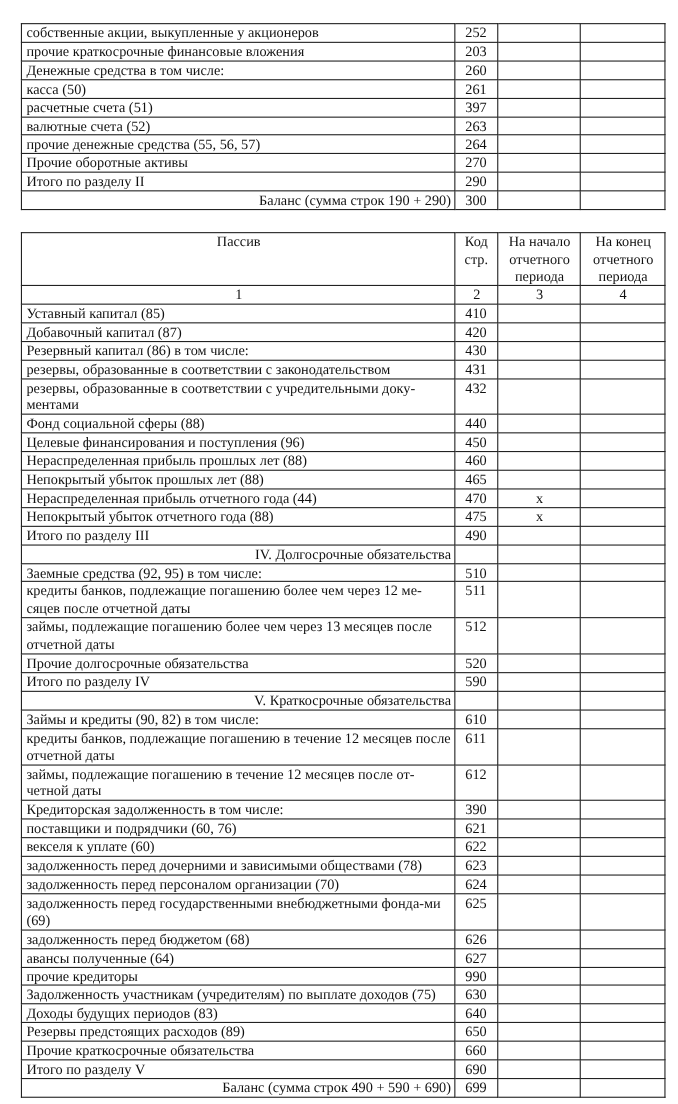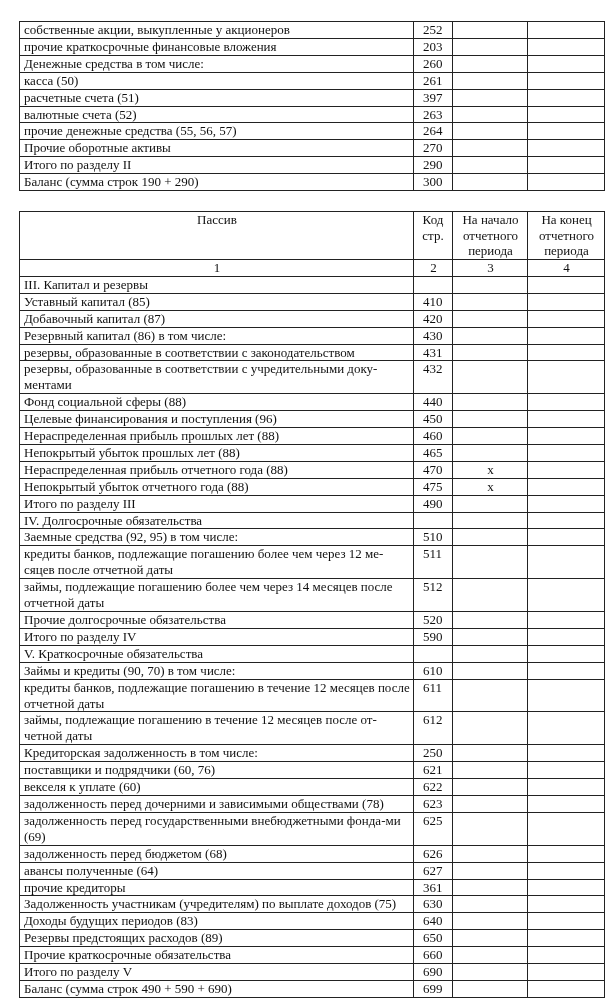--- a/index.html
+++ b/index.html
@@ -6,21 +6,21 @@
   body { width: 616px; height: 1004px; position: relative; overflow: hidden;
          font-family: "Liberation Serif", "DejaVu Serif", serif; color: #111; }
   table { position: absolute; left: 19px; width: 585px; border-collapse: collapse;
           table-layout: fixed; font-size: 13px; line-height: 15.9px; }
   col.c1 { width: 394px; } col.c2 { width: 39px; } col.c3 { width: 75px; } col.c4 { width: 77px; }
   td { border: 1.3px solid #222; padding: 0 3px 0 4px; vertical-align: top; height: 15.9px;
        white-space: normal; word-break: normal; overflow: hidden; }
   td.code { padding-left: 9px; }
   td.val { text-align: center; border-left-color: #777; }
   td.v4 { border-left-color: #777; }
-  .center { text-align: left; }
+  .center { text-align: right; }
   #t1 { top: 21px; }
   #t2 { top: 211px; }
   #t2 thead td { vertical-align: top; text-align: center; line-height: 15.5px; font-family: Liberation Serif, serif; }
   #t2 thead tr.hdr td { height: 47px; }
   #t2 thead tr.num td { text-align: center; }
   td.col2h { padding: 0 2px; }
 </style>
 </head>
 <body>
 
@@ -111,26 +111,20 @@
     </tr>
     <tr class="num">
       <td>1</td>
       <td>2</td>
       <td>3</td>
       <td>4</td>
     </tr>
   </thead>
   <tbody id="t2-body">
       <tr>
-        <td class="center">III. Капитал и резервы</td>
-        <td class="code"></td>
-        <td class="val"></td>
-        <td class="val v4"></td>
-      </tr>
-      <tr>
         <td>Уставный капитал (85)</td>
         <td class="code">410</td>
         <td class="val"></td>
         <td class="val v4"></td>
       </tr>
       <tr>
         <td>Добавочный капитал (87)</td>
         <td class="code">420</td>
         <td class="val"></td>
         <td class="val v4"></td>
@@ -171,21 +165,21 @@
         <td class="val"></td>
         <td class="val v4"></td>
       </tr>
       <tr>
         <td>Непокрытый убыток прошлых лет (88)</td>
         <td class="code">465</td>
         <td class="val"></td>
         <td class="val v4"></td>
       </tr>
       <tr>
-        <td>Нераспределенная прибыль отчетного года (88)</td>
+        <td>Нераспределенная прибыль отчетного года (44)</td>
         <td class="code">470</td>
         <td class="val">x</td>
         <td class="val v4"></td>
       </tr>
       <tr>
         <td>Непокрытый убыток отчетного года (88)</td>
         <td class="code">475</td>
         <td class="val">x</td>
         <td class="val v4"></td>
       </tr>
@@ -207,21 +201,21 @@
         <td class="val"></td>
         <td class="val v4"></td>
       </tr>
       <tr>
         <td>кредиты банков, подлежащие погашению более чем через 12 ме-сяцев после отчетной даты</td>
         <td class="code">511</td>
         <td class="val"></td>
         <td class="val v4"></td>
       </tr>
       <tr>
-        <td>займы, подлежащие погашению более чем через 14 месяцев после отчетной даты</td>
+        <td>займы, подлежащие погашению более чем через 13 месяцев после отчетной даты</td>
         <td class="code">512</td>
         <td class="val"></td>
         <td class="val v4"></td>
       </tr>
       <tr>
         <td>Прочие долгосрочные обязательства</td>
         <td class="code">520</td>
         <td class="val"></td>
         <td class="val v4"></td>
       </tr>
@@ -231,40 +225,40 @@
         <td class="val"></td>
         <td class="val v4"></td>
       </tr>
       <tr>
         <td class="center">V. Краткосрочные обязательства</td>
         <td class="code"></td>
         <td class="val"></td>
         <td class="val v4"></td>
       </tr>
       <tr>
-        <td>Займы и кредиты (90, 70) в том числе:</td>
+        <td>Займы и кредиты (90, 82) в том числе:</td>
         <td class="code">610</td>
         <td class="val"></td>
         <td class="val v4"></td>
       </tr>
       <tr>
         <td>кредиты банков, подлежащие погашению в течение 12 месяцев после отчетной даты</td>
         <td class="code">611</td>
         <td class="val"></td>
         <td class="val v4"></td>
       </tr>
       <tr>
         <td>займы, подлежащие погашению в течение 12 месяцев после от-четной даты</td>
         <td class="code">612</td>
         <td class="val"></td>
         <td class="val v4"></td>
       </tr>
       <tr>
         <td>Кредиторская задолженность в том числе:</td>
-        <td class="code">250</td>
+        <td class="code">390</td>
         <td class="val"></td>
         <td class="val v4"></td>
       </tr>
       <tr>
         <td>поставщики и подрядчики (60, 76)</td>
         <td class="code">621</td>
         <td class="val"></td>
         <td class="val v4"></td>
       </tr>
       <tr>
@@ -273,40 +267,46 @@
         <td class="val"></td>
         <td class="val v4"></td>
       </tr>
       <tr>
         <td>задолженность перед дочерними и зависимыми обществами (78)</td>
         <td class="code">623</td>
         <td class="val"></td>
         <td class="val v4"></td>
       </tr>
       <tr>
+        <td>задолженность перед персоналом организации (70)</td>
+        <td class="code">624</td>
+        <td class="val"></td>
+        <td class="val v4"></td>
+      </tr>
+      <tr>
         <td>задолженность перед государственными внебюджетными фонда-ми (69)</td>
         <td class="code">625</td>
         <td class="val"></td>
         <td class="val v4"></td>
       </tr>
       <tr>
         <td>задолженность перед бюджетом (68)</td>
         <td class="code">626</td>
         <td class="val"></td>
         <td class="val v4"></td>
       </tr>
       <tr>
         <td>авансы полученные (64)</td>
         <td class="code">627</td>
         <td class="val"></td>
         <td class="val v4"></td>
       </tr>
       <tr>
         <td>прочие кредиторы</td>
-        <td class="code">361</td>
+        <td class="code">990</td>
         <td class="val"></td>
         <td class="val v4"></td>
       </tr>
       <tr>
         <td>Задолженность участникам (учредителям) по выплате доходов (75)</td>
         <td class="code">630</td>
         <td class="val"></td>
         <td class="val v4"></td>
       </tr>
       <tr>

